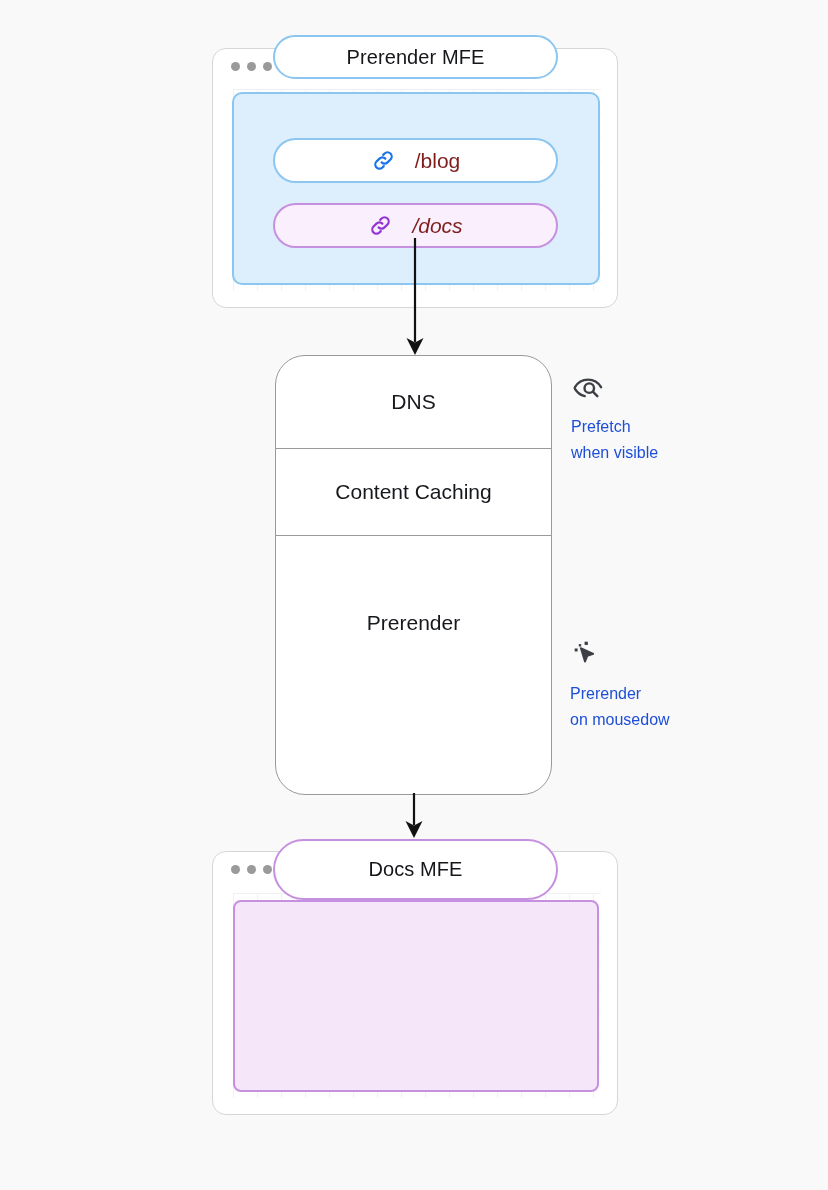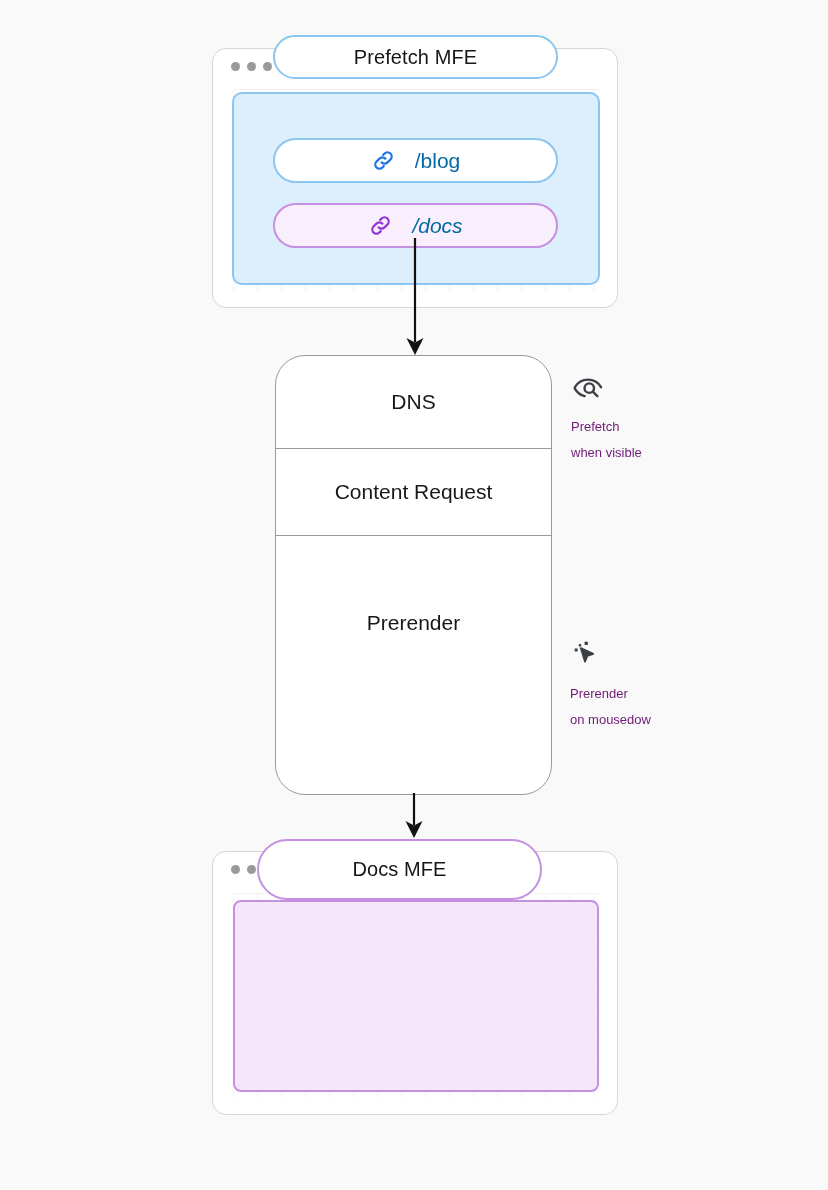--- a/index.html
+++ b/index.html
@@ -68,21 +68,21 @@
   }
 
   
   .route{
     position:absolute;
     box-sizing:border-box;
     display:flex;align-items:center;justify-content:center;
     gap:19px;
     border-radius:999px;
     font-size:21px;
-    color:#0369a1;
+    color:#7f1d1d;
   }
   .route.blue{background:#ffffff;border:2.2px solid #8bc6f0;}
   .route.purple{background:#faeffc;border:2.2px solid #c690e0;font-style:italic;}
   .route .glyph{display:flex;align-items:center;line-height:0;}
 
   
   .stack{
     position:absolute;
     box-sizing:border-box;
     background:#ffffff;
@@ -97,23 +97,23 @@
     font-size:21px;
     color:#16181c;
     text-align:right;
   }
   .stack-row:last-child{border-bottom:none;}
 
   
   .annot{position:absolute;}
   .annot .ico{line-height:0;margin-bottom:9px;}
   .annot .txt{
-    font-size:13px;
+    font-size:16px;
     line-height:26px;
-    color:#701a75;
+    color:#1d4ed8;
     white-space:pre-line;
   }
 
   
   .arrow{position:absolute;}
 </style>
 </head>
 <body>
 
 <div class="stage">
@@ -142,35 +142,35 @@
   <div class="route purple" style="left:273px;top:203px;width:285px;height:45px;">
     <span class="glyph">
       <svg width="25" height="25" viewBox="0 0 24 24" fill="none" stroke="#9333d6" stroke-width="2.1" stroke-linecap="round" stroke-linejoin="round">
         <path d="M10.2 13.8a4 4 0 0 0 5.66 0l2.83-2.83a4 4 0 0 0-5.66-5.66l-1.3 1.3"></path>
         <path d="M13.8 10.2a4 4 0 0 0-5.66 0l-2.83 2.83a4 4 0 1 0 5.66 5.66l1.3-1.3"></path>
       </svg>
     </span>
     <span>/docs</span>
   </div>
 
-  <div class="title-pill blue" style="left:273px;top:35px;width:285px;height:44px;">Prefetch MFE</div>
+  <div class="title-pill blue" style="left:273px;top:35px;width:285px;height:44px;">Prerender MFE</div>
 
   <div class="arrow" style="left:395px;top:238px;width:40px;height:120px;">
     <svg width="40" height="120" viewBox="0 0 40 120">
       <line x1="20" y1="0" x2="20" y2="104" stroke="#111111" stroke-width="2.2"></line>
       <path d="M20 117 L11.5 100 L20 104.5 L28.5 100 Z" fill="#111111"></path>
     </svg>
   </div>
 
   <div class="stack" style="left:275px;top:355px;width:277px;height:440px;">
     <div class="stack-row" style="height:93px;">
       <span>DNS</span>
     </div>
     <div class="stack-row" style="height:87px;">
-      <span>Content Request</span>
+      <span>Content Caching</span>
     </div>
     <div class="stack-row" style="height:173px;">
       <span>Prerender</span>
     </div>
   </div>
 
   <div class="annot" style="left:571px;top:371px;width:220px;">
     <div class="ico">
       <svg width="34" height="34" viewBox="0 0 24 24" fill="none" stroke="#3c3f45" stroke-width="1.7" stroke-linecap="round" stroke-linejoin="round">
         <path d="M21.2 11.4c-1.9-3.2-5.2-5.3-9.2-5.3S4.7 8.2 2.8 11.4a1.1 1.1 0 0 0 0 1.2c1.5 2.5 3.9 4.4 6.9 5.1"></path>
@@ -206,15 +206,15 @@
     <div class="dots" style="left:18px;top:13px;">
       <span class="dot"></span>
       <span class="dot"></span>
       <span class="dot"></span>
     </div>
     <div class="grid" style="left:20px;top:41px;width:368px;height:205px;"></div>
   </div>
 
   <div class="panel purple" style="left:233px;top:900px;width:366px;height:192px;"></div>
 
-  <div class="title-pill purple" style="left:257px;top:839px;width:285px;height:61px;">Docs MFE</div>
+  <div class="title-pill purple" style="left:273px;top:839px;width:285px;height:61px;">Docs MFE</div>
 
 </div>
 
 </body></html>

